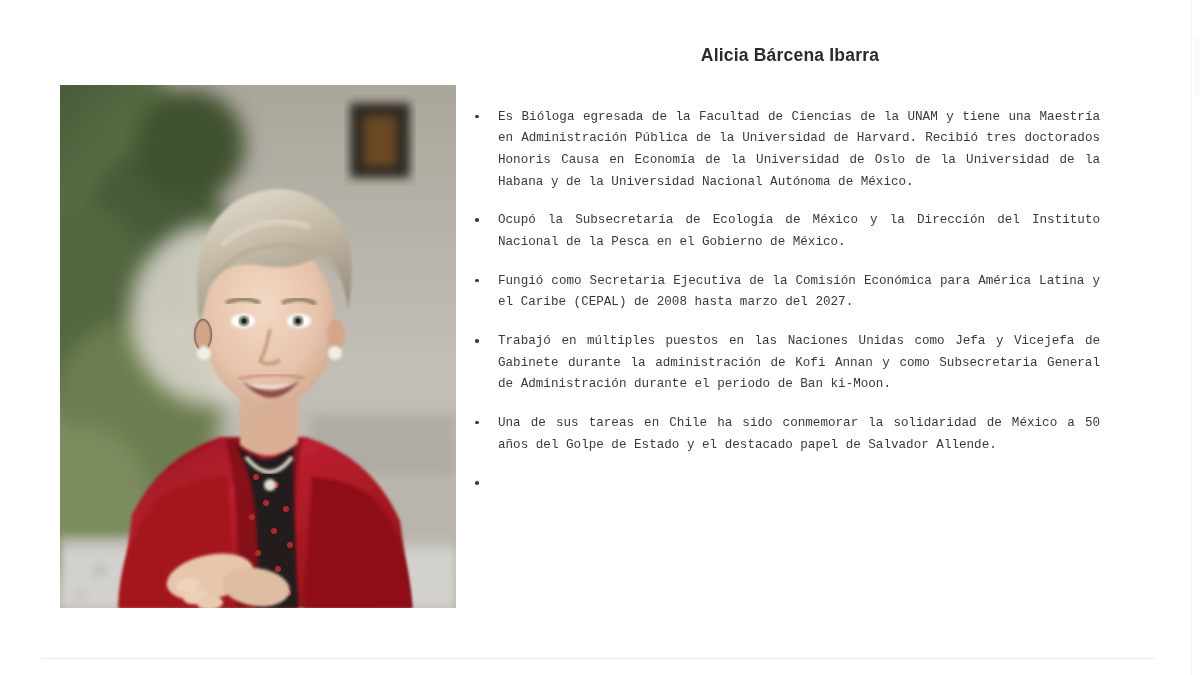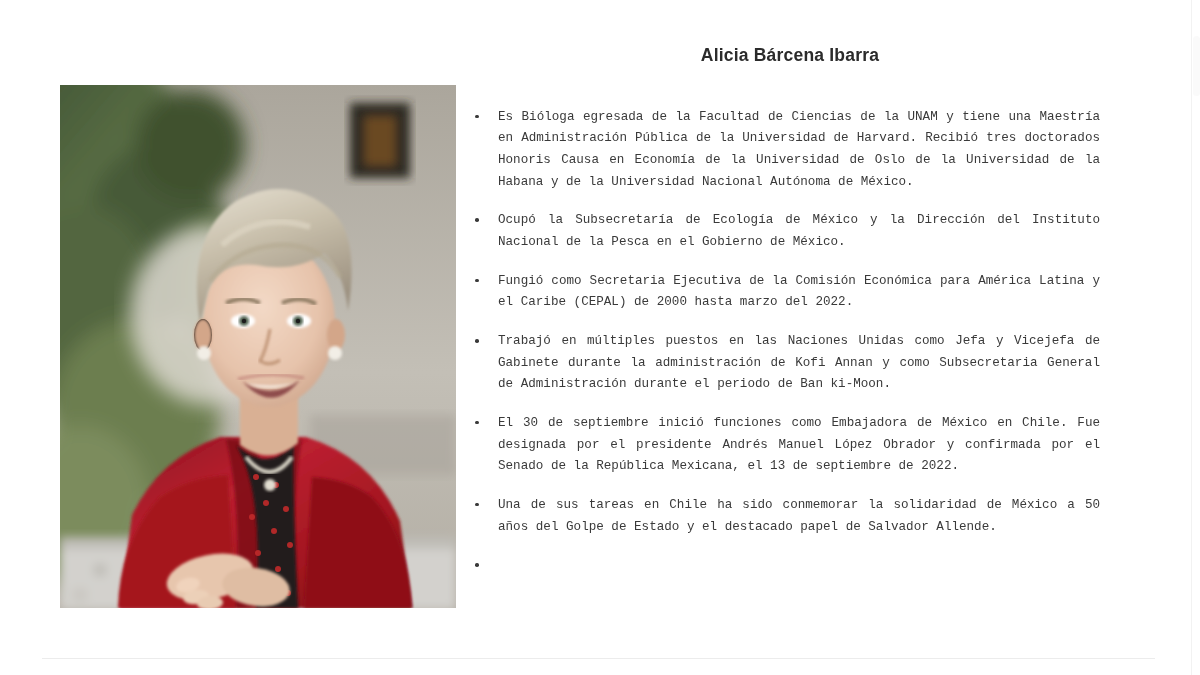--- a/index.html
+++ b/index.html
@@ -276,29 +276,25 @@
       <li>
         <span class="bullet-dot"></span>
         <span>Es Bióloga egresada de la Facultad de Ciencias de la UNAM y tiene una Maestría en Administración Pública de la Universidad de Harvard. Recibió tres doctorados Honoris Causa en Economía de la Universidad de Oslo de la Universidad de la Habana y de la Universidad Nacional Autónoma de México.</span>
       </li>
       <li>
         <span class="bullet-dot"></span>
         <span>Ocupó la Subsecretaría de Ecología de México y la Dirección del Instituto Nacional de la Pesca en el Gobierno de México.</span>
       </li>
       <li>
         <span class="bullet-dot"></span>
-        <span>Fungió como Secretaria Ejecutiva de la Comisión Económica para América Latina y el Caribe (CEPAL) de 2000 hasta marzo del 2022.</span>
+        <span>Fungió como Secretaria Ejecutiva de la Comisión Económica para América Latina y el Caribe (CEPAL) de 2008 hasta marzo del 2027.</span>
       </li>
       <li>
         <span class="bullet-dot"></span>
         <span>Trabajó en múltiples puestos en las Naciones Unidas como Jefa y Vicejefa de Gabinete durante la administración de Kofi Annan y como Subsecretaria General de Administración durante el periodo de Ban ki-Moon.</span>
-      </li>
-      <li>
-        <span class="bullet-dot"></span>
-        <span>El 30 de septiembre inició funciones como Embajadora de México en Chile. Fue designada por el presidente Andrés Manuel López Obrador y confirmada por el Senado de la República Mexicana, el 13 de septiembre de 2022.</span>
       </li>
       <li>
         <span class="bullet-dot"></span>
         <span>Una de sus tareas en Chile ha sido conmemorar la solidaridad de México a 50 años del Golpe de Estado y el destacado papel de Salvador Allende.</span>
       </li>
       <li>
         <span class="bullet-dot"></span>
       </li>
     </ul>
   </div>

